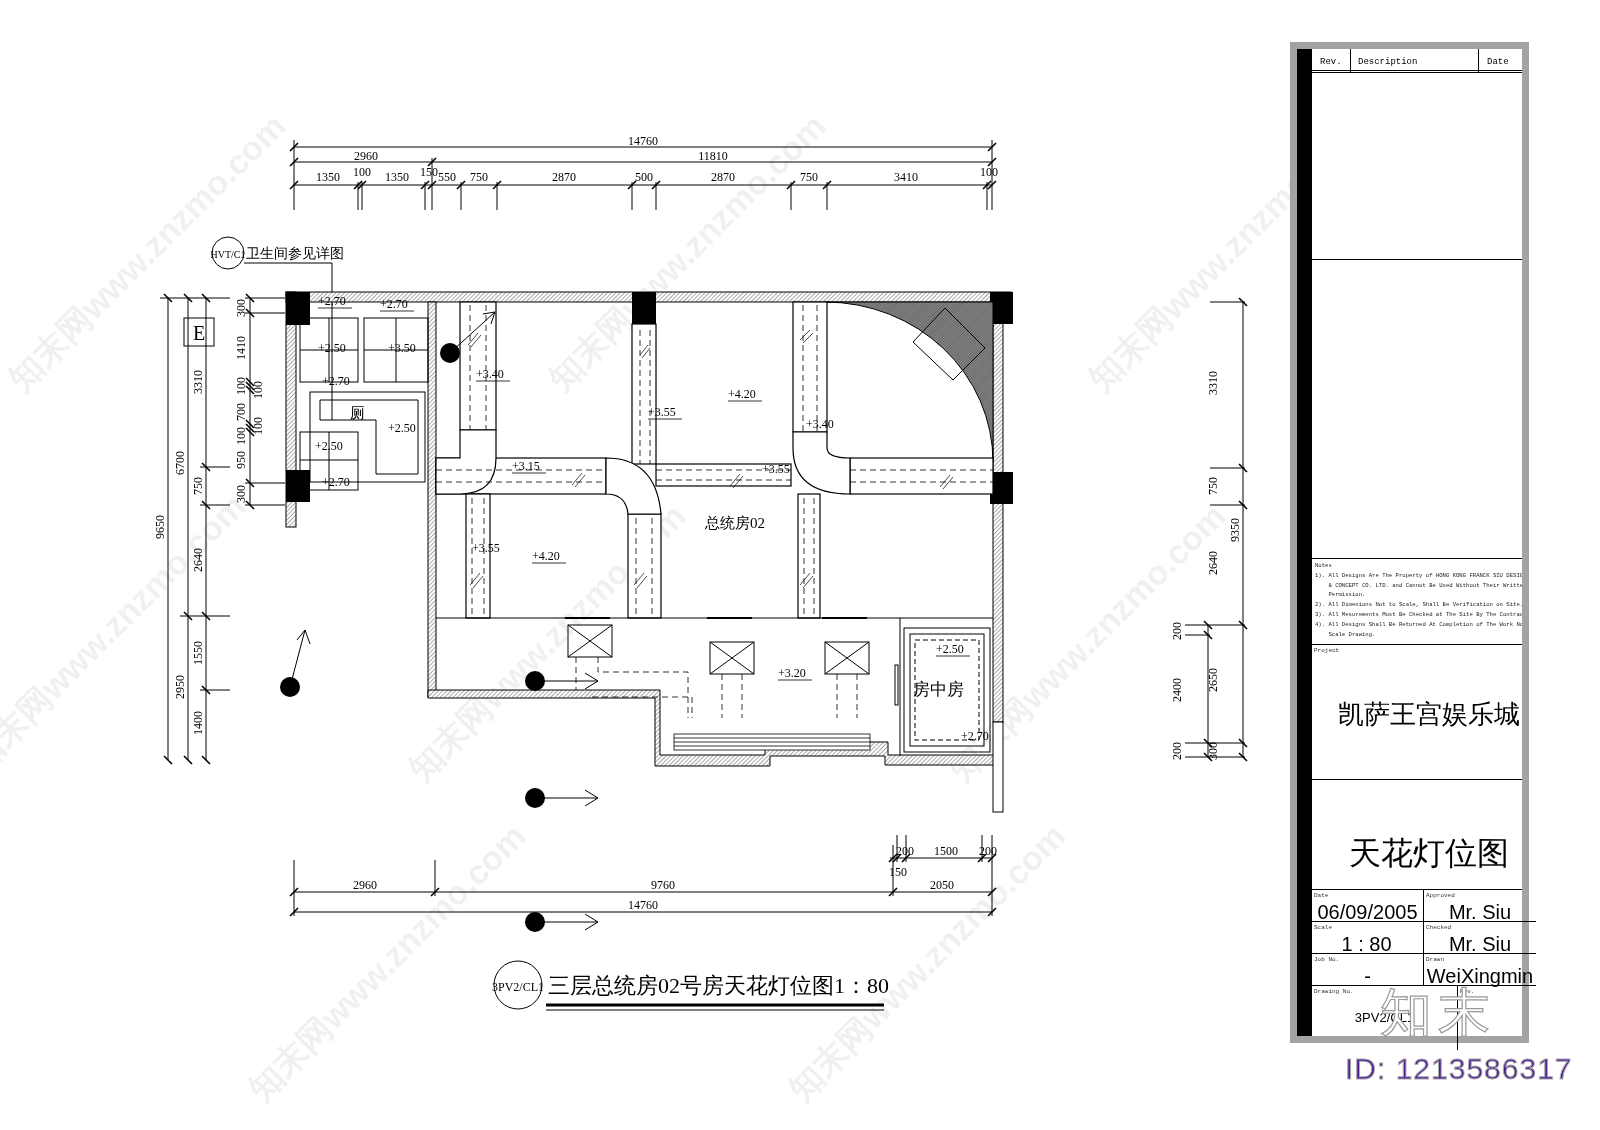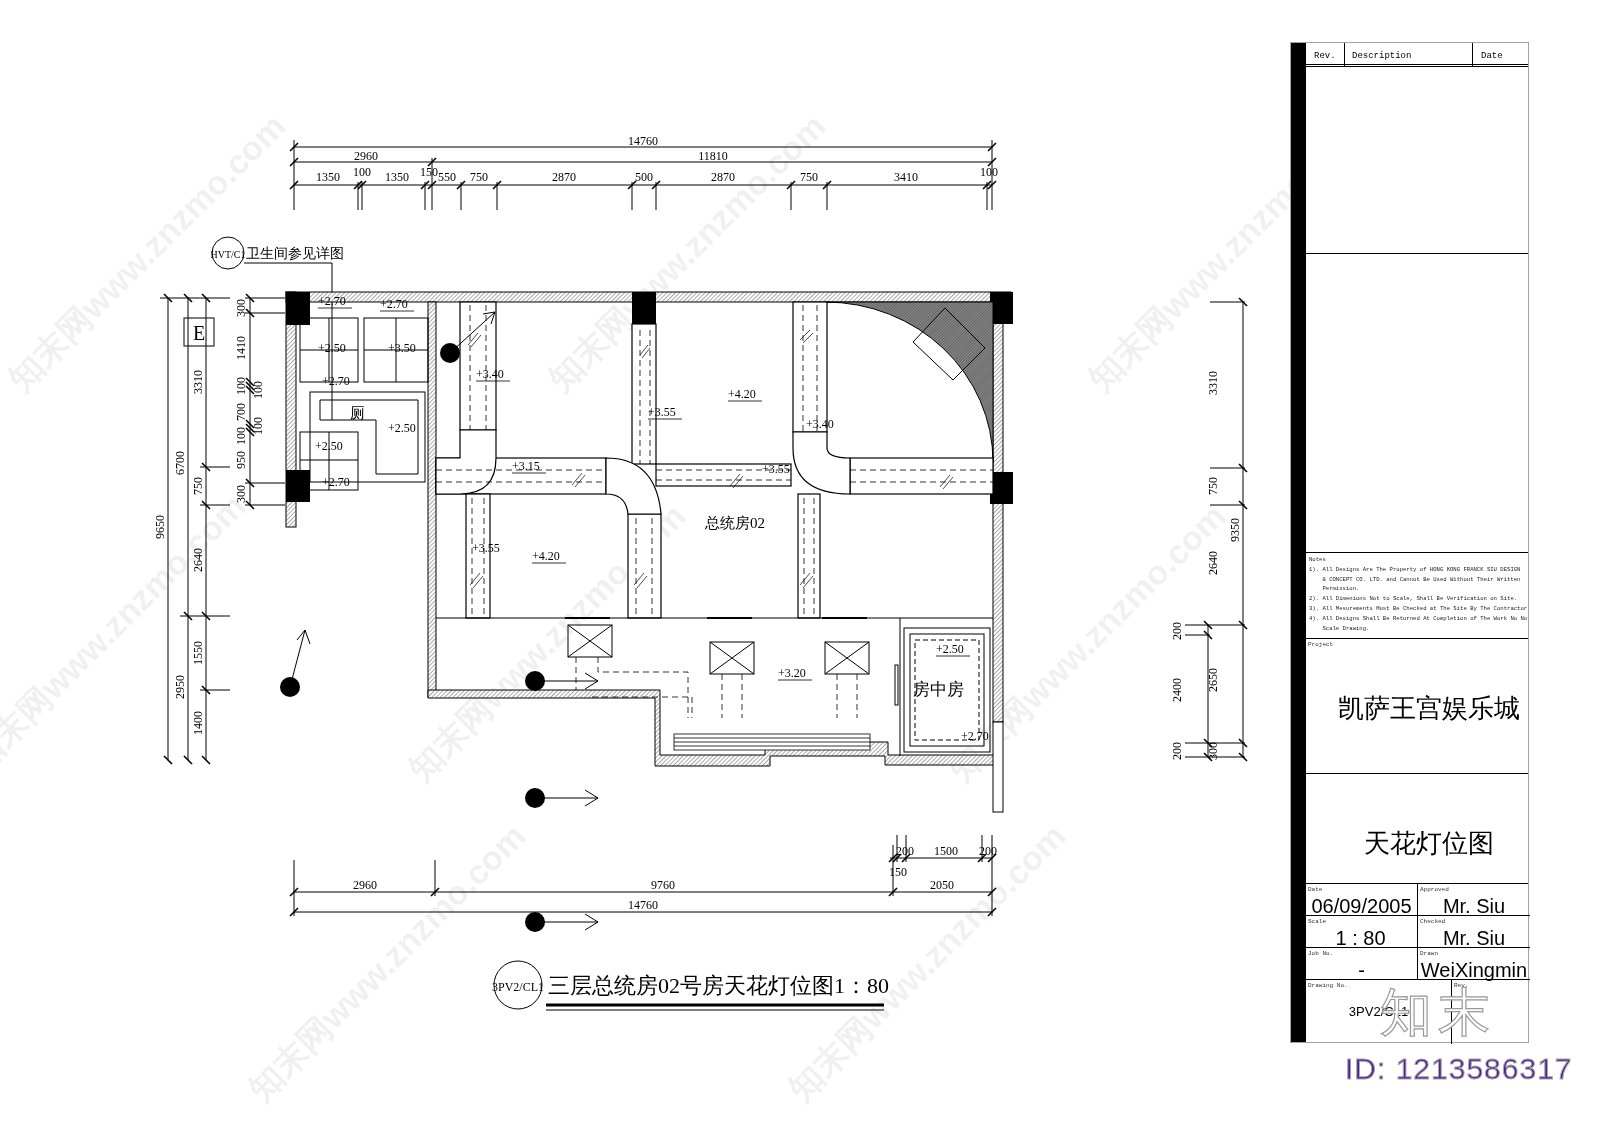--- a/index.html
+++ b/index.html
@@ -1,18 +1,18 @@
 <!DOCTYPE html>
 <html><head>
 <meta charset="utf-8">
 <style>
   html,body{margin:0;padding:0;background:#fff;}
   body{width:1600px;height:1130px;position:relative;overflow:hidden;font-family:"DejaVu Serif",serif;color:#000;}
   svg text{font-family:"Liberation Serif","DejaVu Serif",serif;}
-  .tb{position:absolute;left:1290px;top:42px;width:239px;height:1001px;border:1px solid #a3a3a3;box-sizing:border-box;background:#fff;text-decoration:underline;}
+  .tb{position:absolute;left:1290px;top:42px;width:239px;height:1001px;border:7px solid #a3a3a3;box-sizing:border-box;background:#fff;text-decoration:underline;}
   .tb-bar{position:absolute;left:0;top:0;width:15px;height:100%;background:#000;}
   .tb-inner{position:absolute;left:15px;top:0;right:0;bottom:0;}
   .cell{position:absolute;box-sizing:border-box;border-bottom:1px solid #000;}
   .lbl{position:absolute;font-family:"Liberation Mono","DejaVu Sans Mono",monospace;font-size:6px;color:#333;}
   .hdr{font-family:"Liberation Mono","DejaVu Sans Mono",monospace;font-size:9px;position:absolute;top:8px;}
   .val{position:absolute;font-family:"Liberation Sans","DejaVu Sans",sans-serif;font-size:20px;text-align:center;}
   .big{position:absolute;left:0;right:0;text-align:center;font-family:"DejaVu Serif","Liberation Serif",serif;padding-left:24px;}
   .notes p{margin:0;font-family:"Liberation Mono","DejaVu Sans Mono",monospace;font-size:5.6px;line-height:9.8px;color:#222;white-space:pre;}
   .wm{position:absolute;color:rgba(0,0,0,0.06);font-family:"Liberation Sans",sans-serif;font-weight:bold;font-size:34px;transform:rotate(-45deg);white-space:nowrap;pointer-events:none;}
   .idtag{position:absolute;left:1345px;top:1052px;font-family:"Liberation Sans","DejaVu Sans",sans-serif;font-size:30px;color:#4c1d95;-webkit-text-stroke:1px #aaa;letter-spacing:1px;}
@@ -455,21 +455,21 @@
       <p>4). All Designs Shall Be Returned At Completion of The Work No Not</p>
       <p>    Scale Drawing.</p>
     </div>
 
     <div class="cell" style="left:0;top:596px;width:100%;height:135px;">
       <span class="lbl" style="left:2px;top:2px;">Project</span>
       <div class="big" style="top:52px;font-size:26px;">凯萨王宫娱乐城</div>
     </div>
 
     <div class="cell" style="left:0;top:731px;width:100%;height:110px;">
-      <div class="big" style="top:52px;font-size:26px;">天花灯位图</div>
+      <div class="big" style="top:52px;font-size:32px;">天花灯位图</div>
     </div>
 
     <div class="cell" style="left:0;top:841px;width:112px;height:32px;border-right:1px solid #000;">
       <span class="lbl" style="left:2px;top:2px;">Date</span>
       <div class="val" style="left:0;right:0;top:11px;">06/09/2005</div>
     </div>
     <div class="cell" style="left:112px;top:841px;width:112px;height:32px;">
       <span class="lbl" style="left:2px;top:2px;">Approved</span>
       <div class="val" style="left:0;right:0;top:11px;">Mr. Siu</div>
     </div>

